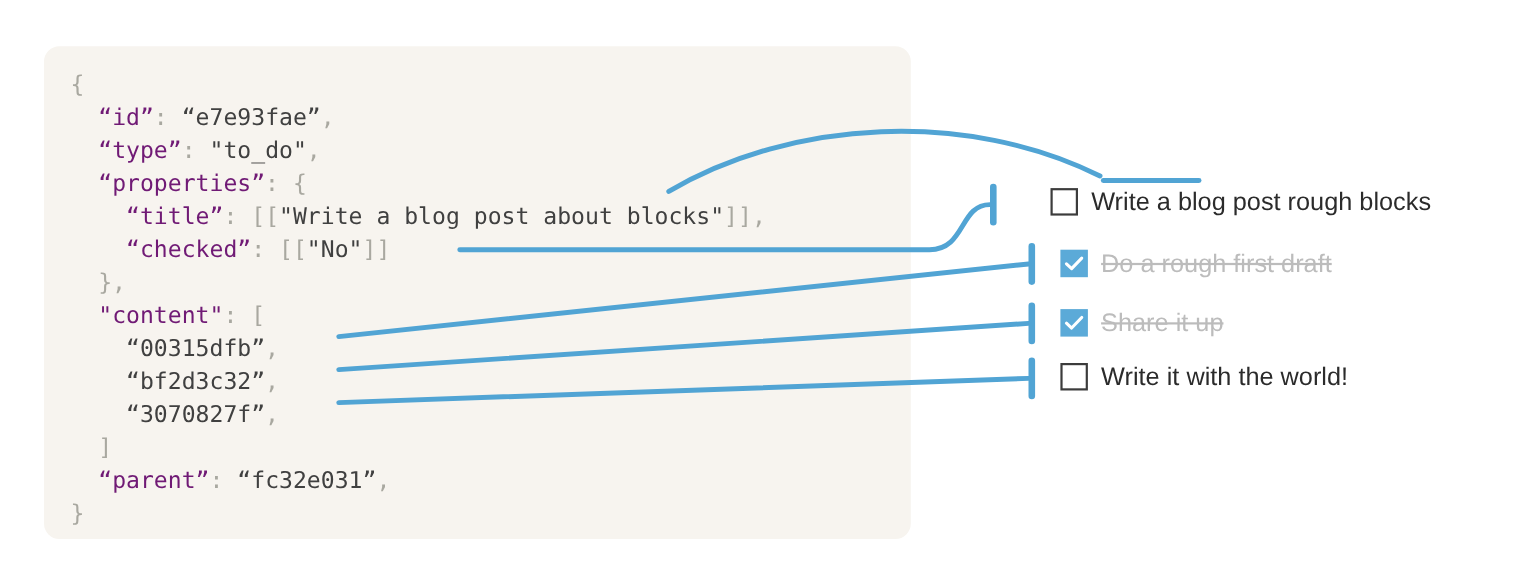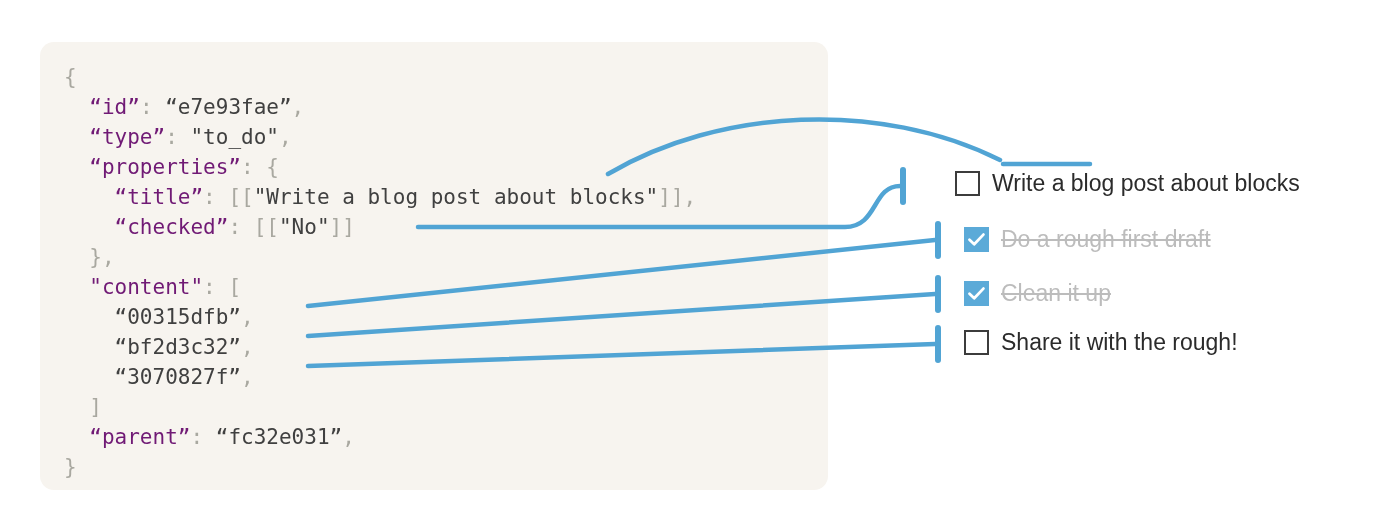--- a/index.html
+++ b/index.html
@@ -138,37 +138,37 @@
       <line x1="938" y1="278" x2="938" y2="310" stroke-width="6"></line>
 
       <line x1="308" y1="366" x2="935" y2="344"></line>
       <line x1="938" y1="328" x2="938" y2="360" stroke-width="6"></line>
     </g>
   </svg>
 
   <div id="todo-list">
       <div class="todo-row r0">
         <div class="box unchecked"></div>
-        <span class="todo-label">Write a blog post about blocks</span>
+        <span class="todo-label">Write a blog post rough blocks</span>
       </div>
       <div class="todo-row r1">
         <div class="box checked">
           <svg width="25" height="25" viewBox="0 0 25 25">
             <path d="M5.5 12.8 L10.2 17.2 L19.4 7.6" fill="none" stroke="#ffffff" stroke-width="2.8" stroke-linecap="round" stroke-linejoin="round"></path>
           </svg>
         </div>
         <span class="todo-label done">Do a rough first draft</span>
       </div>
       <div class="todo-row r2">
         <div class="box checked">
           <svg width="25" height="25" viewBox="0 0 25 25">
             <path d="M5.5 12.8 L10.2 17.2 L19.4 7.6" fill="none" stroke="#ffffff" stroke-width="2.8" stroke-linecap="round" stroke-linejoin="round"></path>
           </svg>
         </div>
-        <span class="todo-label done">Clean it up</span>
+        <span class="todo-label done">Share it up</span>
       </div>
       <div class="todo-row r3">
         <div class="box unchecked"></div>
-        <span class="todo-label">Share it with the rough!</span>
+        <span class="todo-label">Write it with the world!</span>
       </div>
     </div>
 
 </div>
 
 </body></html>

